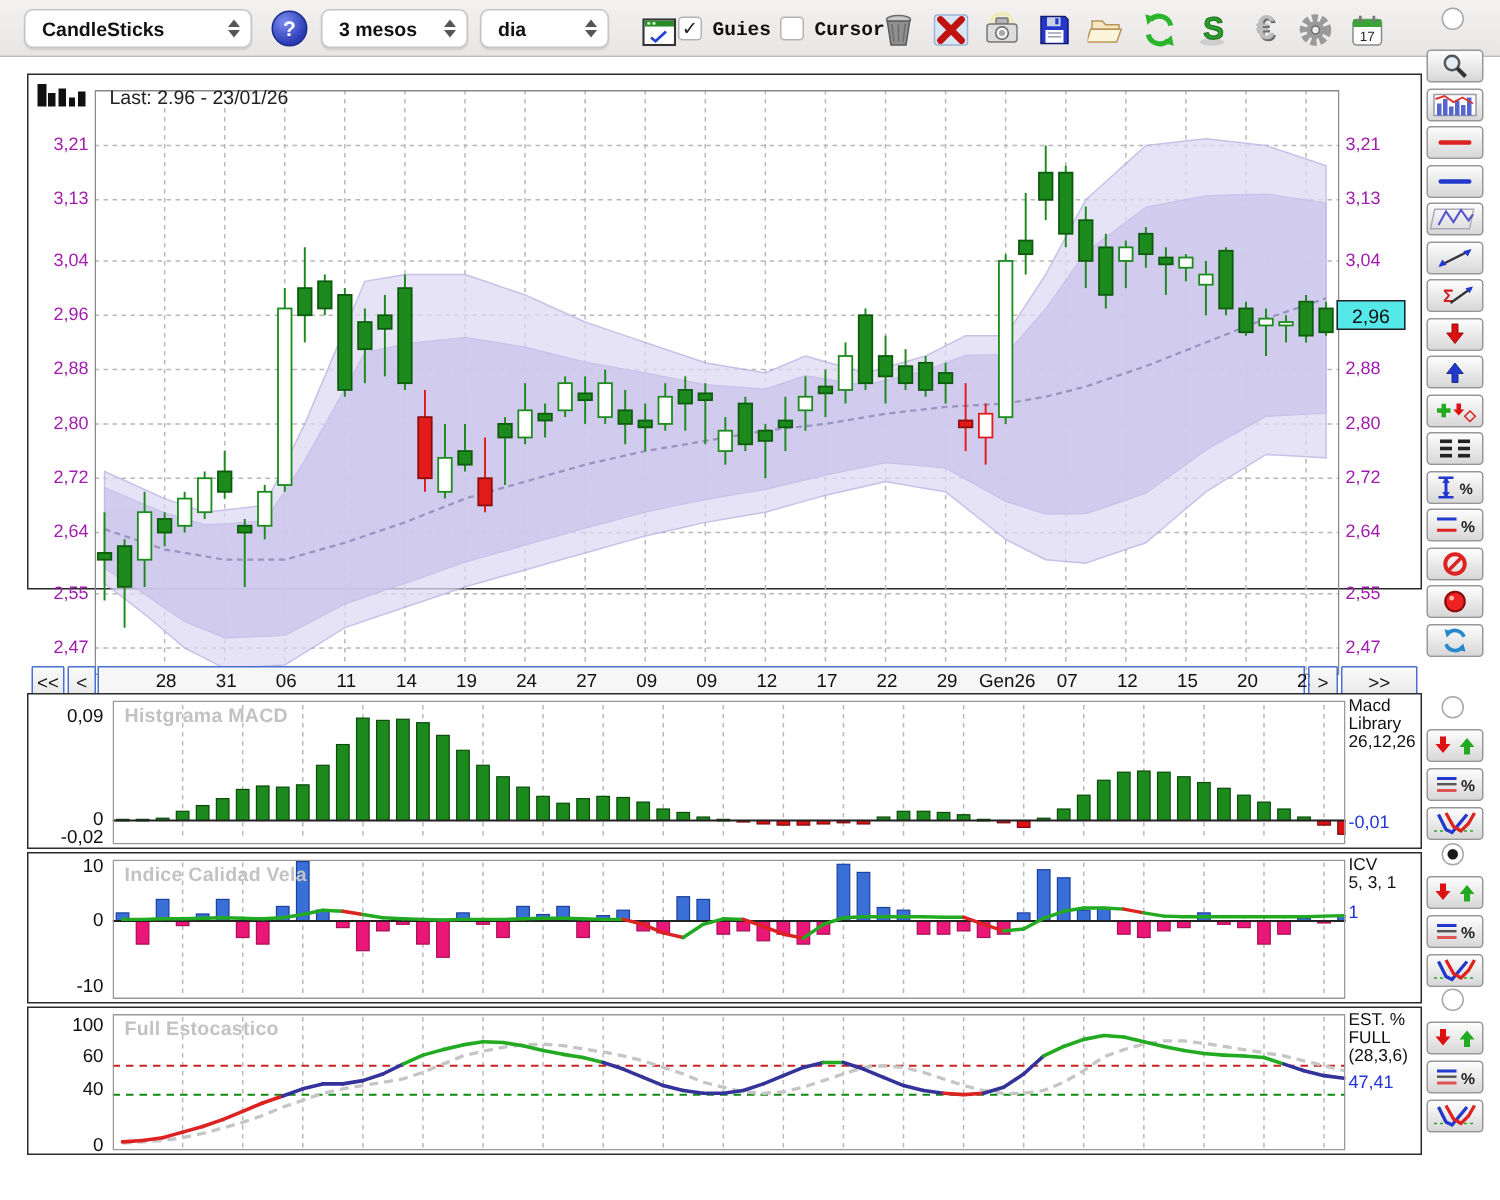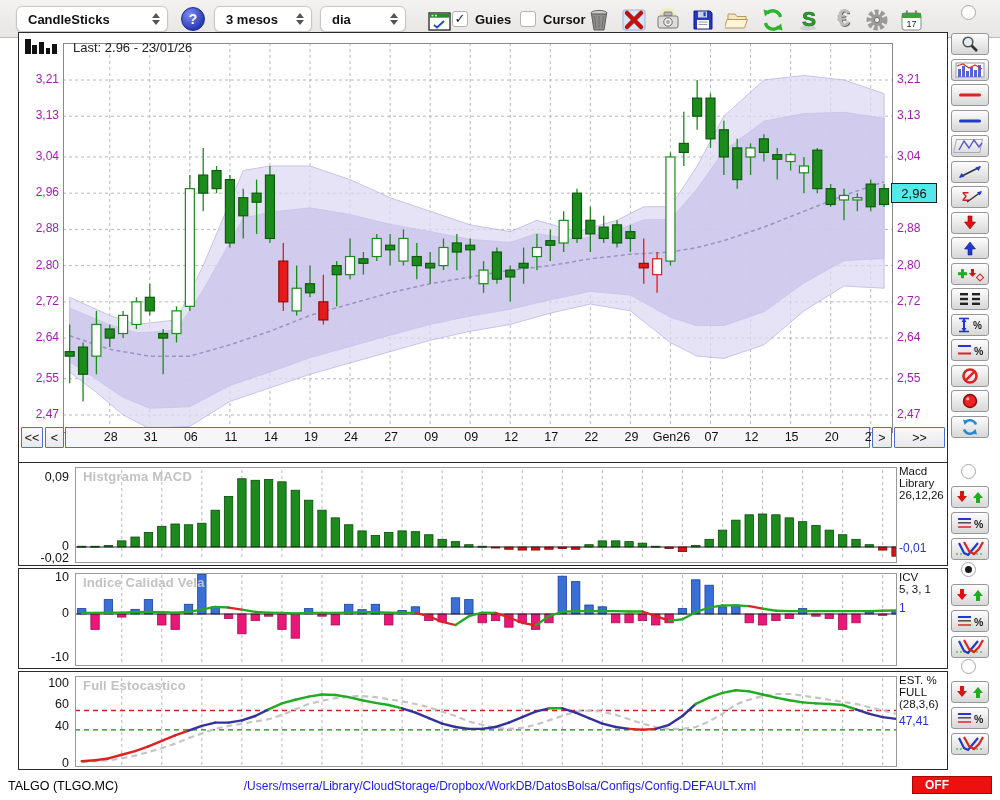--- a/index.html
+++ b/index.html
@@ -15,27 +15,27 @@
   .select .lbl{flex:1;white-space:nowrap;}
   .stepper{width:14px;height:18px;display:flex;flex-direction:column;align-items:center;justify-content:center;gap:2px;margin-left:6px;}
   .stepper i{display:block;width:0;height:0;border-left:4px solid transparent;border-right:4px solid transparent;}
   .stepper .up{border-bottom:5px solid #555;}
   .stepper .dn{border-top:5px solid #555;}
   .helpbtn{position:absolute;left:181px;top:7px;width:24px;height:24px;border-radius:50%;
            background:radial-gradient(circle at 35% 30%,#7b8df0,#2b3bb5 70%);border:1px solid #1c2a8a;
            color:#fff;font-weight:bold;font-size:14px;display:flex;align-items:center;justify-content:center;}
   .chk{position:absolute;top:11px;width:16px;height:16px;background:#fff;border:1px solid #b3b3b3;
        border-radius:3px;font-size:13px;font-weight:bold;line-height:14px;text-align:center;color:#222;}
-  .chklbl{position:absolute;top:12px;font-size:13px;font-weight:bold;}
+  .chklbl{position:absolute;top:12px;font-size:13px;font-weight:bold;font-family:Liberation Mono, monospace;}
   .tbtn{position:absolute;top:7px;width:26px;height:26px;display:flex;align-items:center;justify-content:center;}
   .radio{position:absolute;width:15px;height:15px;border:1.5px solid #a8a8a8;border-radius:50%;background:#fff;}
   .radio.sel::after{content:'';display:block;width:7px;height:7px;margin:2.5px;background:#1a1a1a;border-radius:50%;}
   
   .panel{position:absolute;left:18px;width:930px;background:#fff;border:1.5px solid #2b2b2b;}
-  #main-panel{top:32px;height:498px;}
+  #main-panel{top:49px;height:344px;}
   #macd-panel{top:462px;height:104px;}
   #icv-panel{top:568px;height:101px;}
   #st-panel{top:671px;height:99px;}
   .plot{position:absolute;}
   .ax{position:absolute;font-size:12px;color:#a21caf;}
   .ax.l{width:40px;text-align:right;left:0;}
   .ax.r{left:878px;text-align:left;width:48px;}
   .ylab{position:absolute;left:2px;width:48px;text-align:right;font-size:12.5px;}
   .ptitle{position:absolute;left:64px;top:6px;font-size:13px;color:#c2c2c2;font-weight:bold;letter-spacing:.2px;}
   .rinfo{position:absolute;left:880px;top:2px;width:50px;font-size:11.5px;line-height:12px;color:#111;}
@@ -942,19 +942,14 @@
     </div>
     <div class="sbtn" style="top:733px;">
       <svg width="34" height="18">
         <line x1="3" y1="14" x2="31" y2="14" stroke="#2a2" stroke-dasharray="2,2"></line>
         <polyline points="6,3 11,13 15,15 20,9 25,3" fill="none" stroke="#2338cc" stroke-width="2.2"></polyline>
         <polyline points="11,2 16,11 21,14 26,9 30,2" fill="none" stroke="#d22" stroke-width="2.2"></polyline>
       </svg>
     </div>
   </div>
 
-  <div class="statusbar">
-    <div class="sym">TALGO (TLGO.MC)</div>
-    <div class="cfgpath">/Users/mserra/Library/CloudStorage/Dropbox/WorkDB/DatosBolsa/Configs/Config.DEFAULT.xml</div>
-    <div class="offbtn">OFF</div>
-  </div>
 
 </div>
 
 </body></html>

